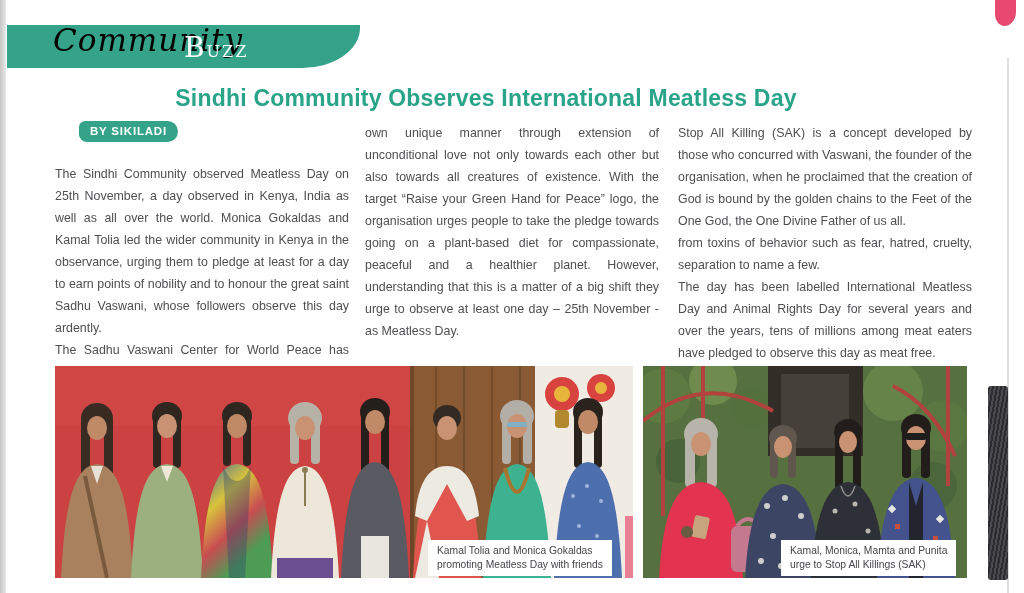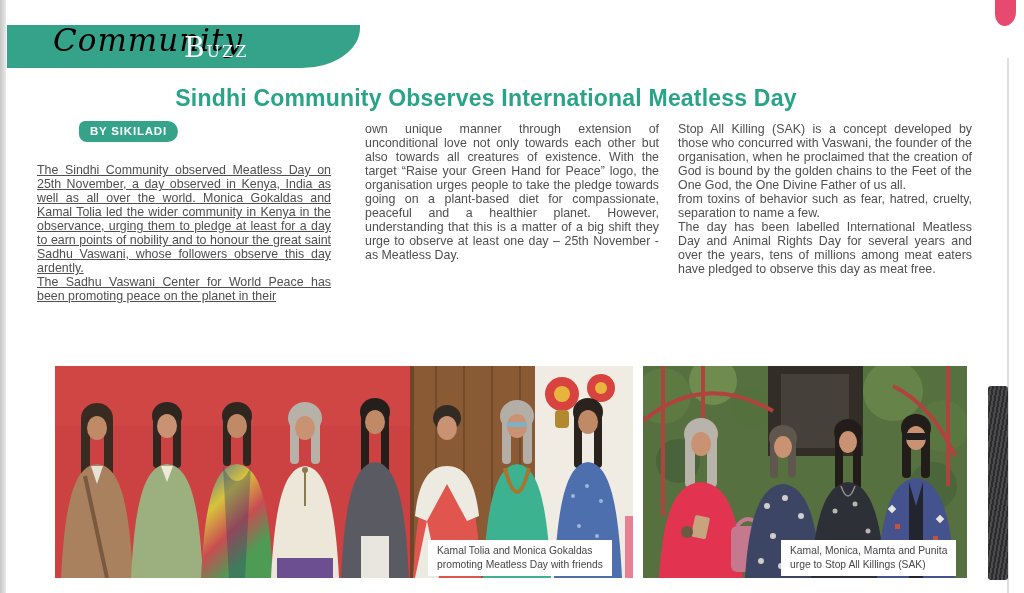--- a/index.html
+++ b/index.html
@@ -26,24 +26,24 @@
   .caps-word::first-letter{font-size:28px;}
 
   
   .title{position:absolute;left:0;top:85px;width:972px;text-align:center;
          font-size:23px;font-weight:800;color:#2aa489;letter-spacing:0.2px;}
   .byline{position:absolute;left:55px;top:121px;background:#35a38a;color:#ffffff;
           font-size:11.5px;font-weight:bold;letter-spacing:0.8px;
           padding:4px 11px 5px 11px;border-radius:7px 12px 12px 9px;margin-left:24px;}
 
   
-  .col{position:absolute;width:294px;font-size:12.4px;line-height:14px;color:#4f4f52;
+  .col{position:absolute;width:294px;font-size:12.4px;line-height:22px;color:#4f4f52;
        text-align:justify;}
   .col p{margin:0;}
-  .col-1{left:37px;top:163px;text-decoration:underline;}
+  .col-1{left:55px;top:163px;}
   .col-2{left:365px;top:122px;}
   .col-3{left:678px;top:122px;}
 
   
   .photo{position:absolute;top:366px;height:212px;}
   .photo svg{display:block;}
   .photo-left{left:55px;width:578px;}
   .photo-right{left:643px;width:324px;}
 
   .caption{position:absolute;background:#ffffff;color:#46464a;font-size:10.3px;

